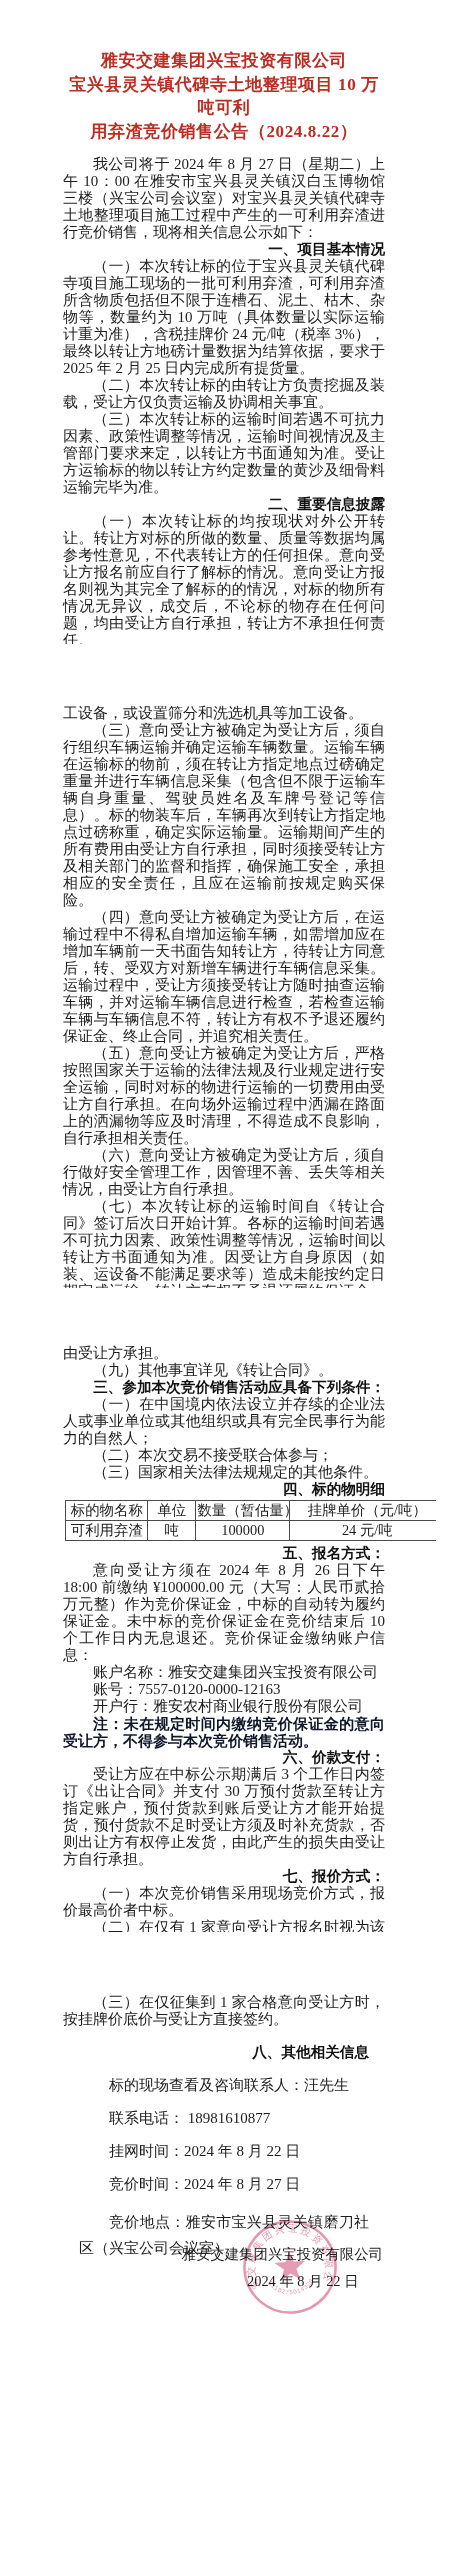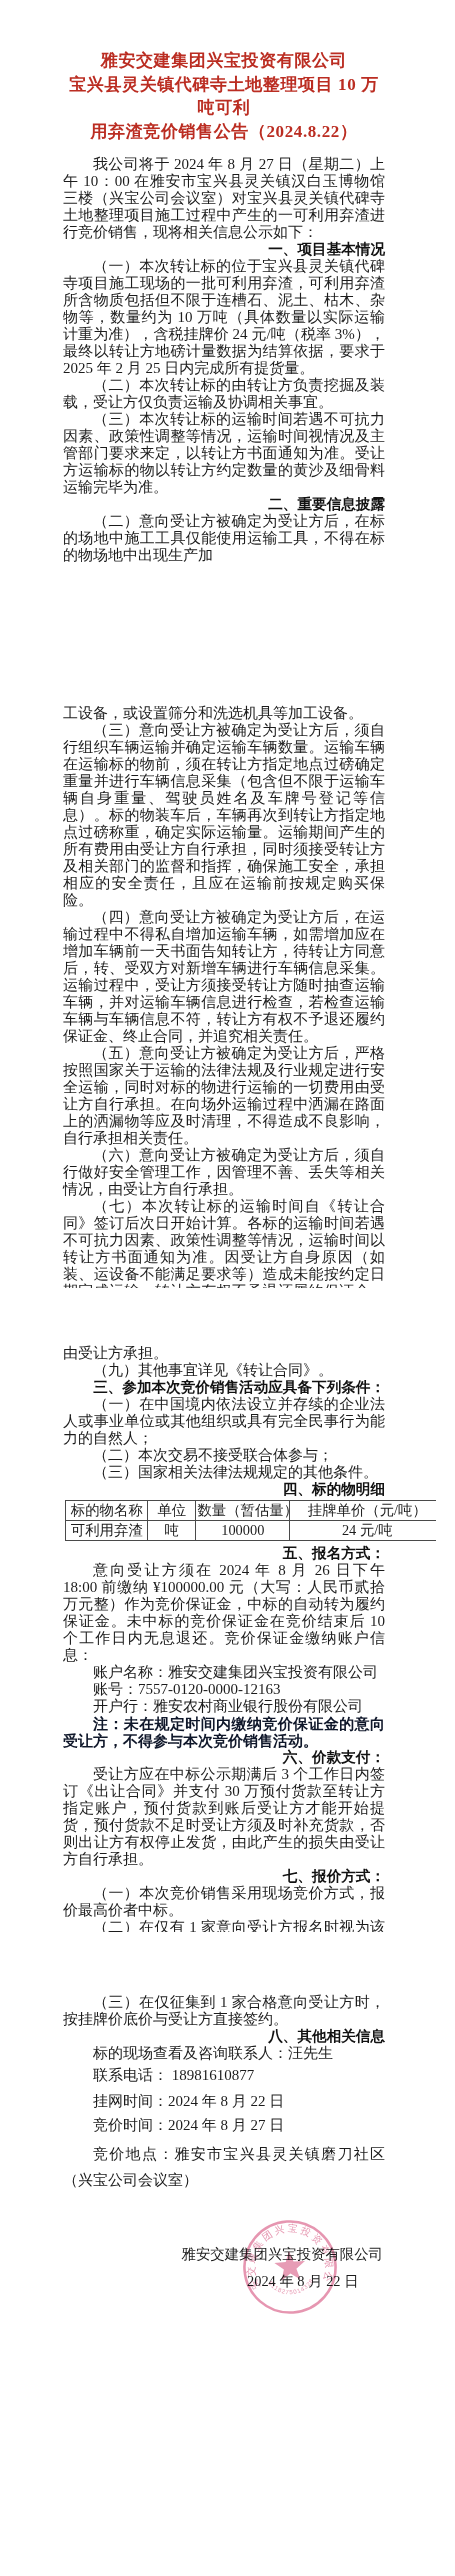--- a/index.html
+++ b/index.html
@@ -67,21 +67,21 @@
     border:0.9px solid #4a4a4a;
     font-weight:normal;
     text-align:center;
     height:18px;
     padding:0 1.1px;
     overflow:hidden;
     white-space:nowrap;
     font-family:Liberation Serif, serif;
   }
 
-  .sec8 p{margin:0;}
+  .sec8 p{margin:16px;}
   .sec8 .gap8{margin-top:4.6px;}
   .sec8 .gap16{margin-top:9.2px;}
   .sec8 .gap12{margin-top:6.9px;}
   .sec8 .place{line-height:26px;}
 
   .sig-company{
     position:absolute;
     top:314px;right:53px;
     font-size:14.4px;line-height:17px;
     white-space:nowrap;
@@ -109,20 +109,21 @@
     <div>雅安交建集团兴宝投资有限公司</div>
     <div>宝兴县灵关镇代碑寺土地整理项目 10 万吨可利</div>
     <div>用弃渣竞价销售公告（2024.8.22）</div>
   </div>
   <p class="body ind">我公司将于 2024 年 8 月 27 日（星期二）上午 10：00 在雅安市宝兴县灵关镇汉白玉博物馆三楼（兴宝公司会议室）对宝兴县灵关镇代碑寺土地整理项目施工过程中产生的一可利用弃渣进行竞价销售，现将相关信息公示如下：</p>
   <p class="heading">一、项目基本情况</p>
   <p class="body ind">（一）本次转让标的位于宝兴县灵关镇代碑寺项目施工现场的一批可利用弃渣，可利用弃渣所含物质包括但不限于连槽石、泥土、枯木、杂物等，数量约为 10 万吨（具体数量以实际运输计重为准），含税挂牌价 24 元/吨（税率 3%），最终以转让方地磅计量数据为结算依据，要求于 2025 年 2 月 25 日内完成所有提货量。</p>
   <p class="body ind">（二）本次转让标的由转让方负责挖掘及装载，受让方仅负责运输及协调相关事宜。</p>
   <p class="body ind">（三）本次转让标的运输时间若遇不可抗力因素、政策性调整等情况，运输时间视情况及主管部门要求来定，以转让方书面通知为准。受让方运输标的物以转让方约定数量的黄沙及细骨料运输完毕为准。</p>
   <p class="heading">二、重要信息披露</p>
+  <p class="body ind">（一）本次转让标的均按现状对外公开转让。转让方对标的所做的数量、质量等数据均属参考性意见，不代表转让方的任何担保。意向受让方报名前应自行了解标的情况。意向受让方报名则视为其完全了解标的的情况，对标的物所有情况无异议，成交后，不论标的物存在任何问题，均由受让方自行承担，转让方不承担任何责任。</p>
   <p class="body ind">（二）意向受让方被确定为受让方后，在标的场地中施工工具仅能使用运输工具，不得在标的物场地中出现生产加</p>
 </div>
 
 <div class="page page2">
   <p class="body noind">工设备，或设置筛分和洗选机具等加工设备。</p>
   <p class="body ind">（三）意向受让方被确定为受让方后，须自行组织车辆运输并确定运输车辆数量。运输车辆在运输标的物前，须在转让方指定地点过磅确定重量并进行车辆信息采集（包含但不限于运输车辆自身重量、驾驶员姓名及车牌号登记等信息）。标的物装车后，车辆再次到转让方指定地点过磅称重，确定实际运输量。运输期间产生的所有费用由受让方自行承担，同时须接受转让方及相关部门的监督和指挥，确保施工安全，承担相应的安全责任，且应在运输前按规定购买保险。</p>
   <p class="body ind">（四）意向受让方被确定为受让方后，在运输过程中不得私自增加运输车辆，如需增加应在增加车辆前一天书面告知转让方，待转让方同意后，转、受双方对新增车辆进行车辆信息采集。运输过程中，受让方须接受转让方随时抽查运输车辆，并对运输车辆信息进行检查，若检查运输车辆与车辆信息不符，转让方有权不予退还履约保证金、终止合同，并追究相关责任。</p>
   <p class="body ind">（五）意向受让方被确定为受让方后，严格按照国家关于运输的法律法规及行业规定进行安全运输，同时对标的物进行运输的一切费用由受让方自行承担。在向场外运输过程中洒漏在路面上的洒漏物等应及时清理，不得造成不良影响，自行承担相关责任。</p>
   <p class="body ind">（六）意向受让方被确定为受让方后，须自行做好安全管理工作，因管理不善、丢失等相关情况，由受让方自行承担。</p>
   <p class="body ind">（七）本次转让标的运输时间自《转让合同》签订后次日开始计算。各标的运输时间若遇不可抗力因素、政策性调整等情况，运输时间以转让方书面通知为准。因受让方自身原因（如装、运设备不能满足要求等）造成未能按约定日期完成运输，转让方有权不予退还履约保证金，终止合同，并追究相关责任。</p>

